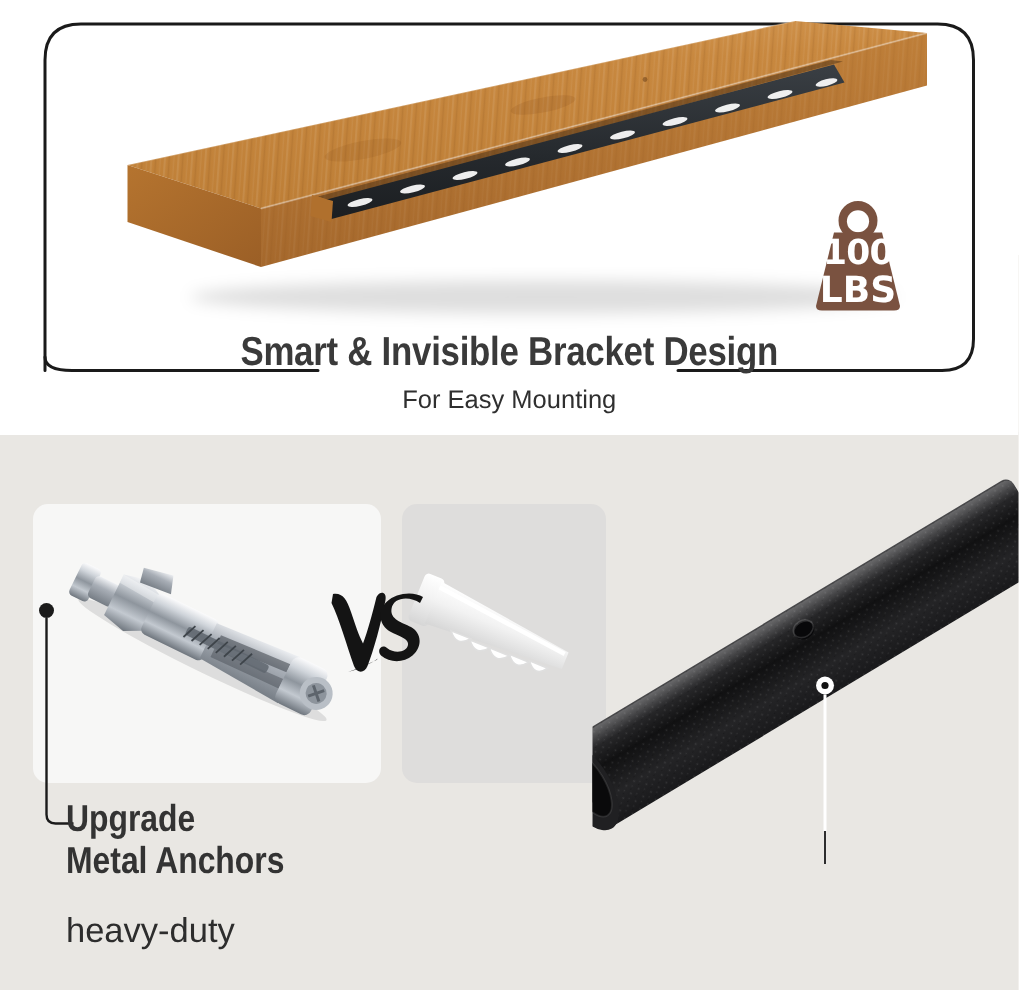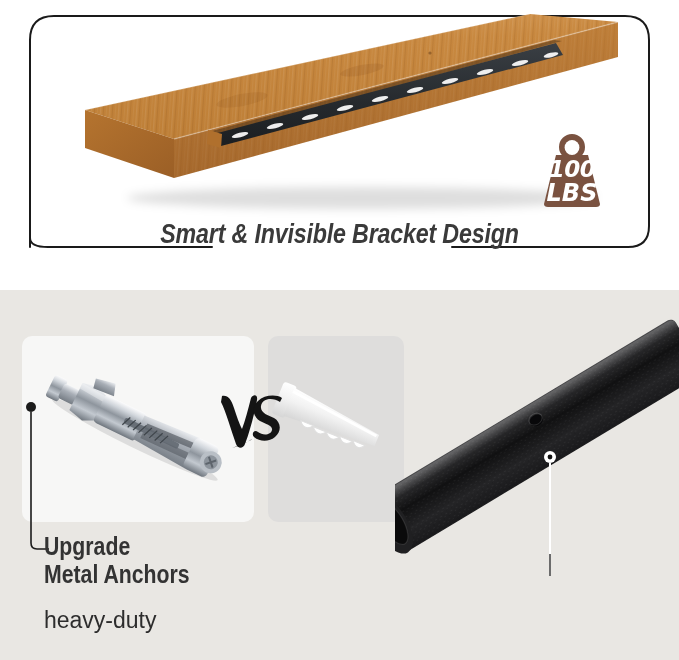--- a/index.html
+++ b/index.html
@@ -5,21 +5,21 @@
   html,body{margin:0;padding:0;}
   body{
     width:679px;height:660px;
     background:#ffffff;
     font-family:"Liberation Sans", sans-serif;
     overflow:hidden;
   }
   .page{position:relative;width:679px;height:660px;overflow:hidden;}
 
   
-  .panel-top{position:absolute;left:0;top:0;width:679px;height:288px;background:#ffffff;overflow:hidden;font-style:italic;}
+  .panel-top{position:absolute;left:0;top:0;width:679px;height:288px;background:#ffffff;overflow:hidden;}
 
   
   .frame-svg{position:absolute;left:0;top:0;width:679px;height:288px;}
 
   
   .shelf{position:absolute;left:62px;top:8px;width:560px;height:215px;}
 
   
   .weight-badge{position:absolute;left:534px;top:128px;width:76px;height:82px;}
   .weight-badge .num{
@@ -180,20 +180,21 @@
       <svg viewBox="0 0 76 82" width="76" height="82">
         <path d="M38 6 a13 13 0 0 1 13 13 a13 13 0 0 1 -4 9.4 l-18 0 a13 13 0 0 1 -4 -9.4 a13 13 0 0 1 13 -13 z" fill="#7a5240"></path>
         <circle cx="38" cy="19.5" r="7.4" fill="#ffffff"></circle>
         <path d="M22 27 L54 27 L66 76 Q66 79 62 79 L14 79 Q10 79 10 76 Z" fill="#7a5240"></path>
       </svg>
       <div class="num">100</div>
       <div class="unit">LBS</div>
     </div>
 
     <div class="title-main">Smart &amp; Invisible Bracket Design</div>
+    <div class="title-sub">For Easy Mounting</div>
   </div>
 
   <div class="panel-bottom"></div>
 
   <div class="card card-metal"></div>
   <div class="card card-plastic"></div>
 
   <div class="anchor-metal">
     <svg viewBox="0 0 232 186" width="232" height="186">
       <defs>

